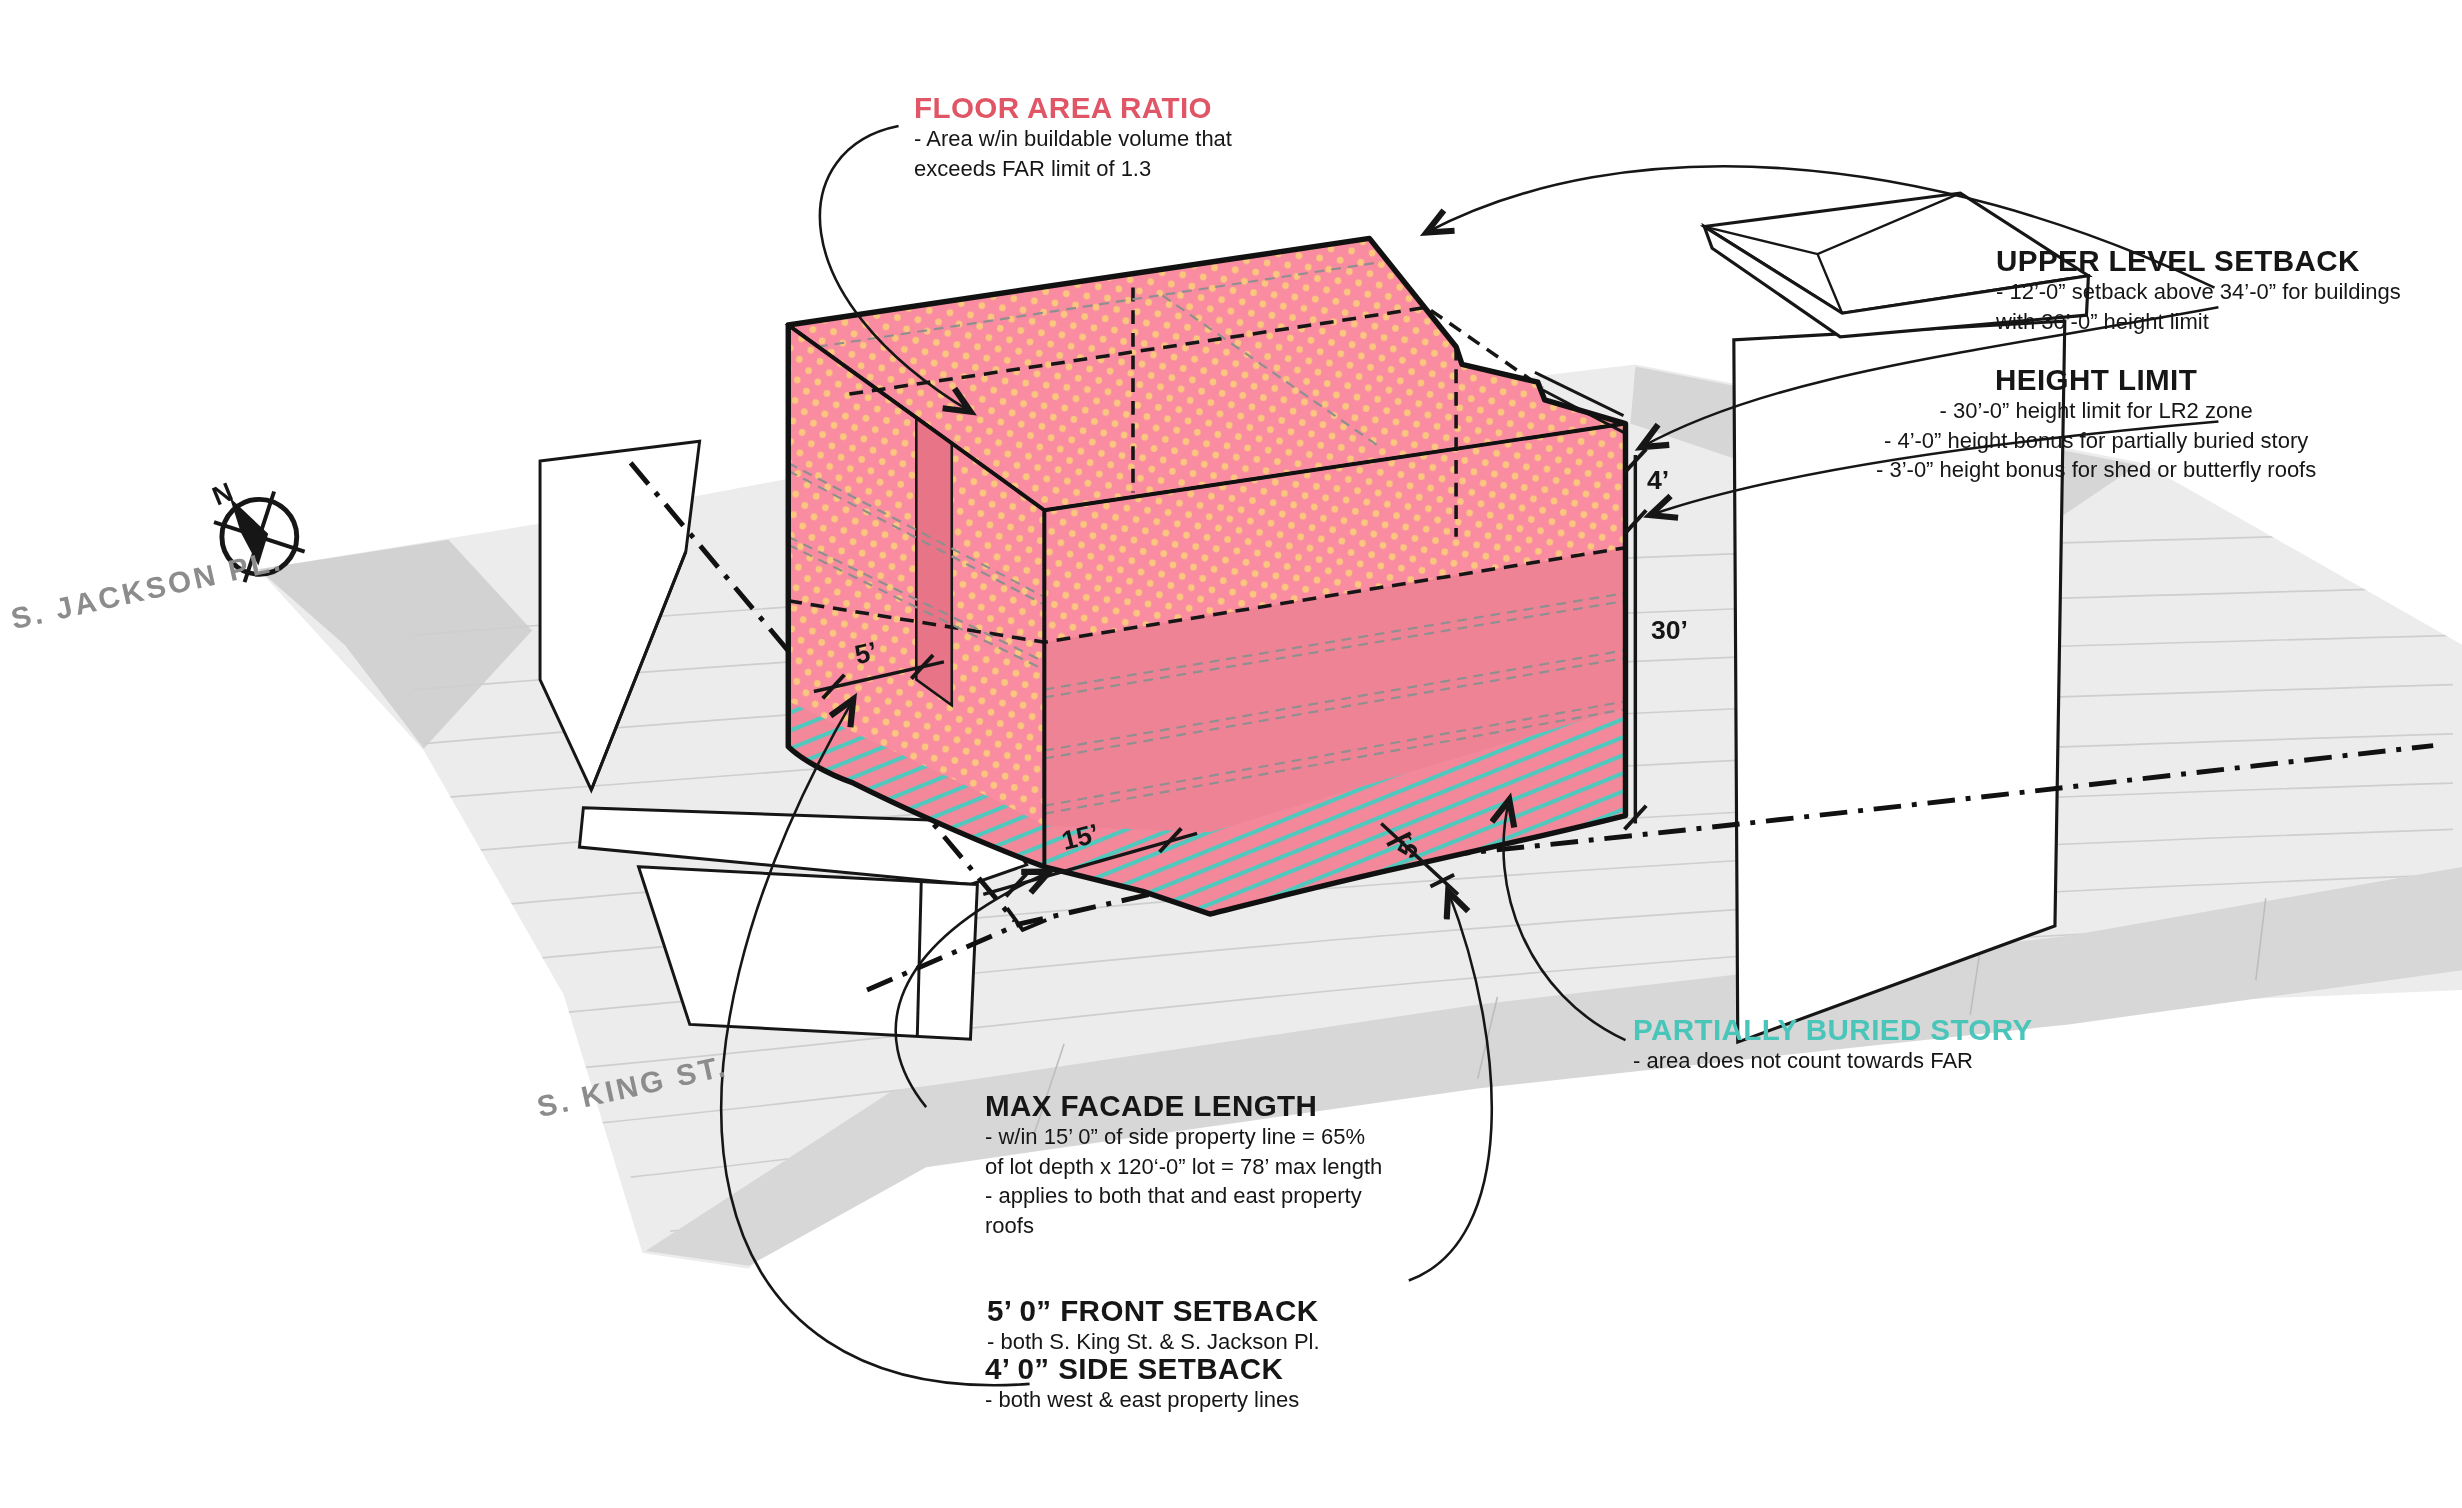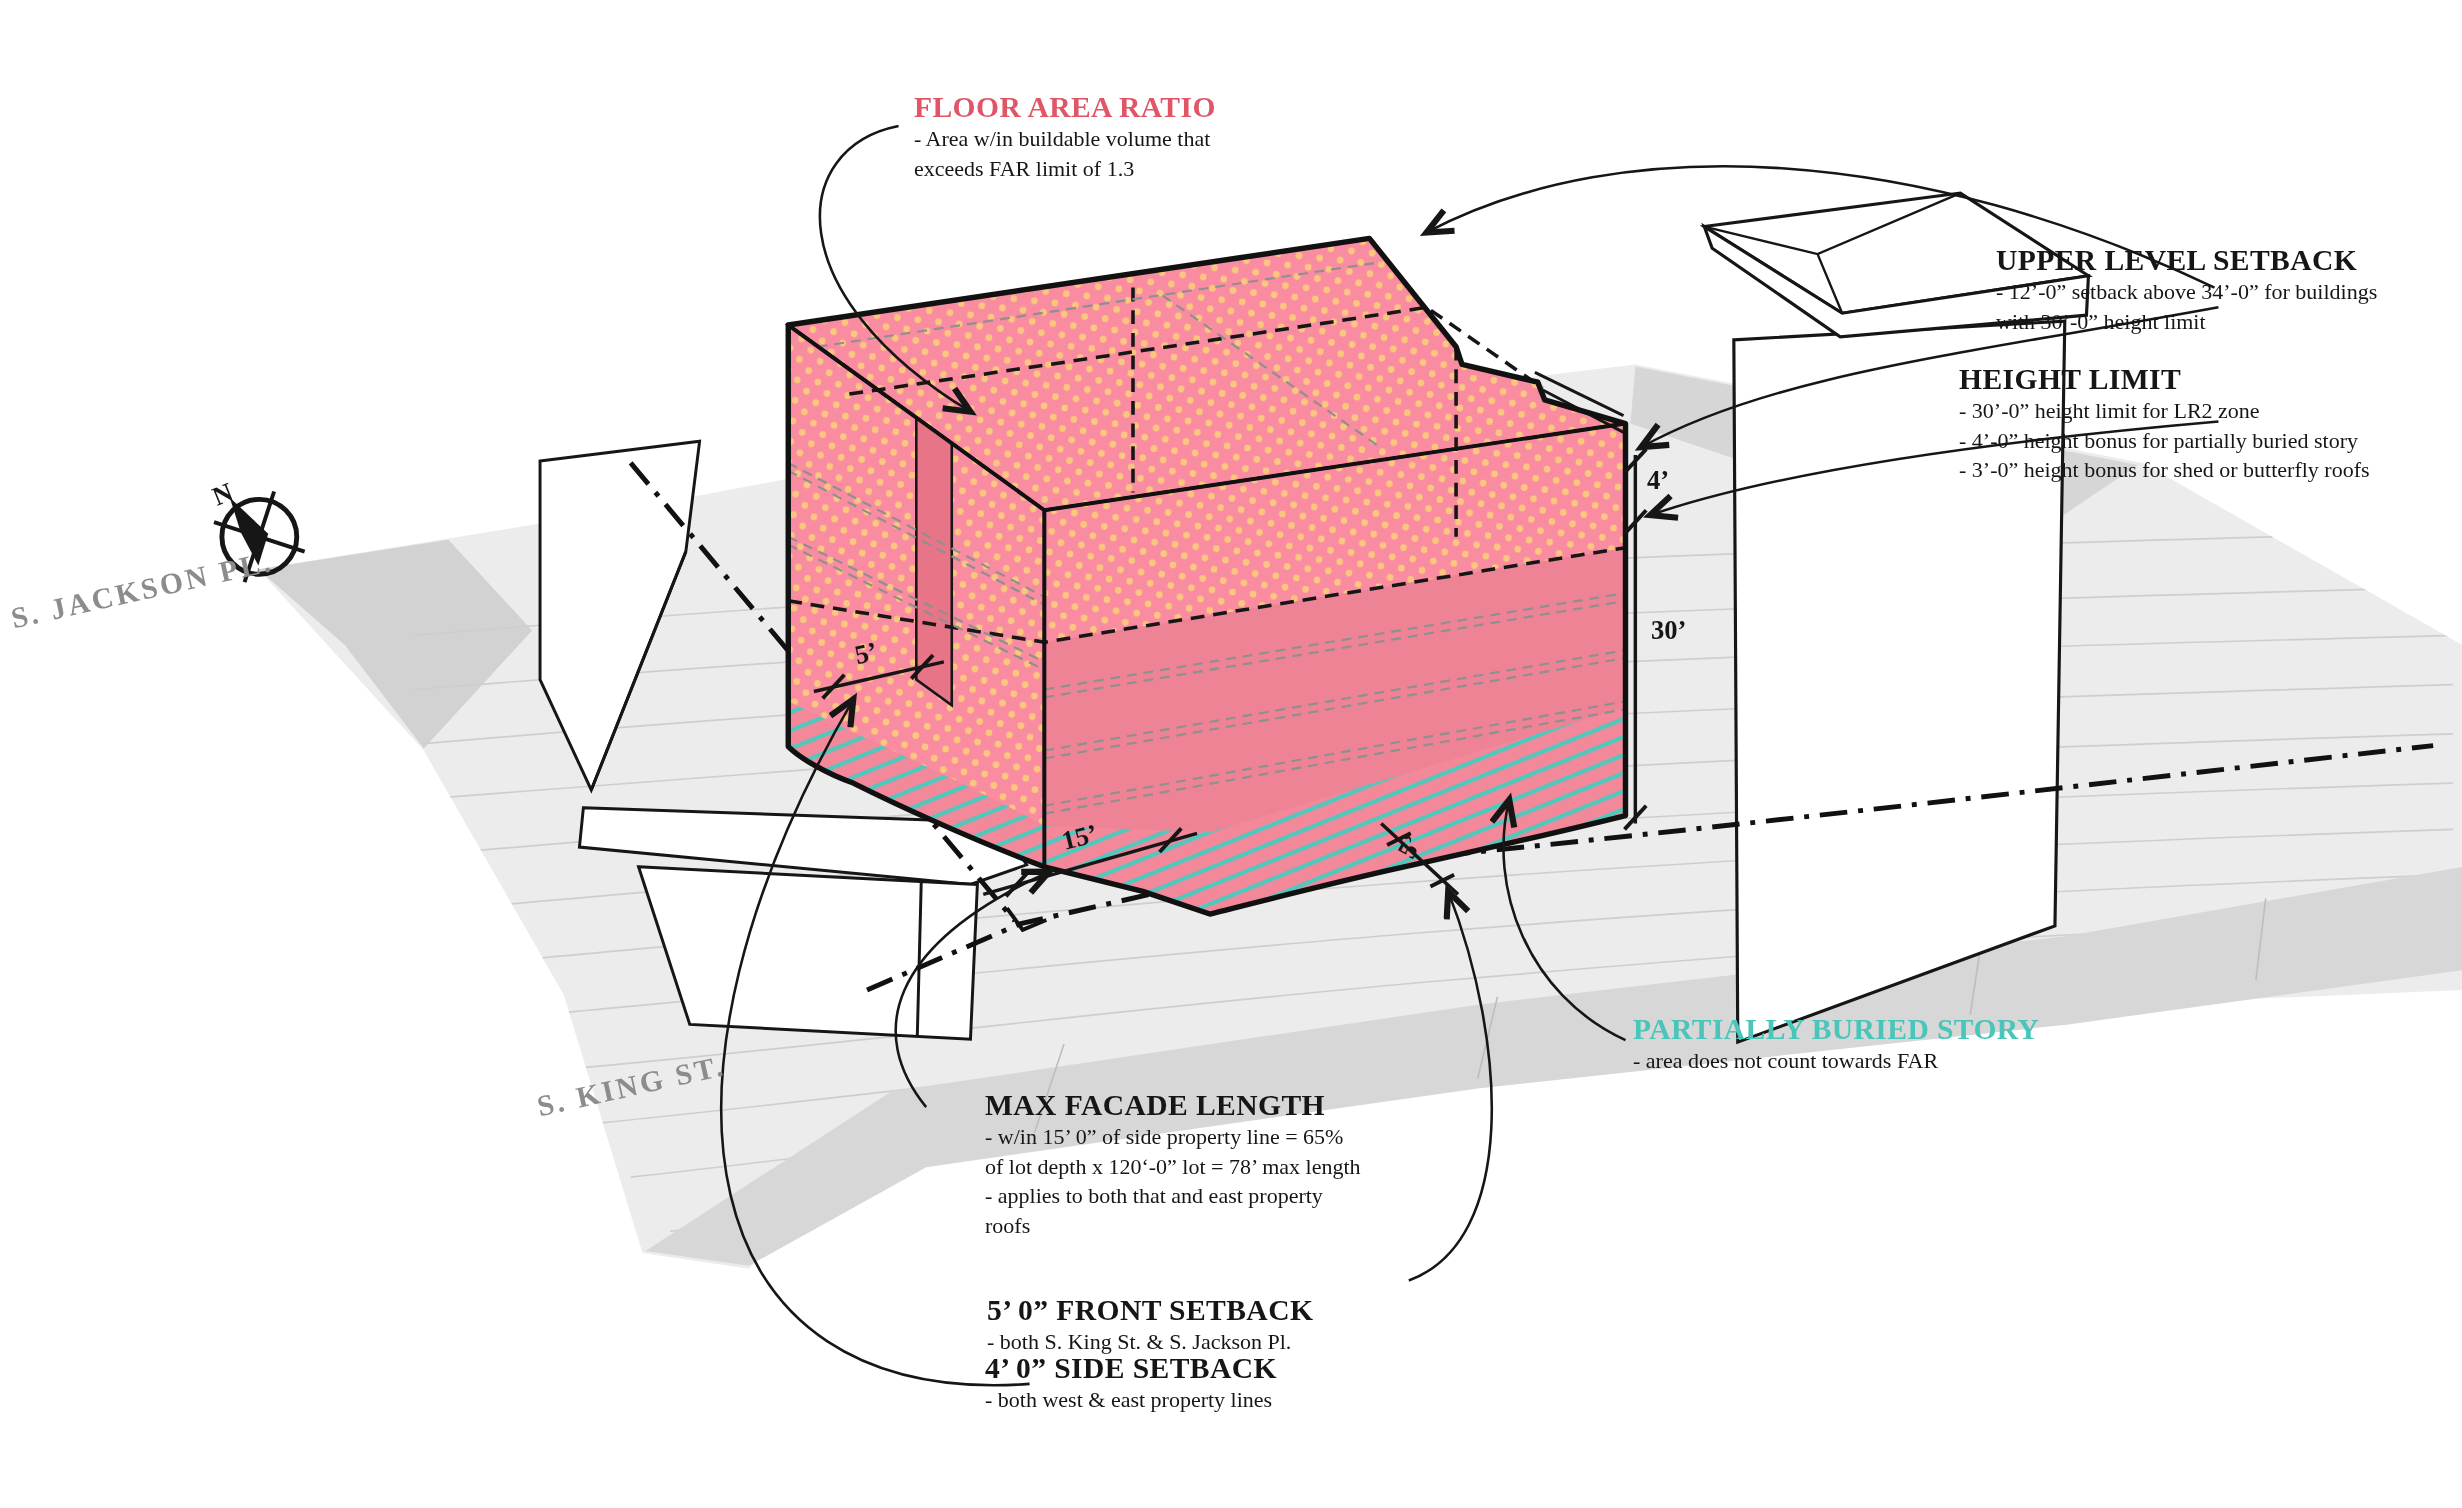--- a/index.html
+++ b/index.html
@@ -3,21 +3,21 @@
 <meta charset="utf-8">
 <style>
   :root{
     --c-far:#E05666;
     --c-teal:#49C5BA;
     --c-ink:#161616;
     --c-street:#8C8C8C;
   }
   html,body{margin:0;padding:0;background:#fff;}
   #stage{position:relative;width:2463px;height:1435px;background:#fff;overflow:hidden;
-         font-family:Liberation Serif, serif;color:var(--c-ink);}
+         font-family:Liberation Sans, sans-serif;color:var(--c-ink);}
   #drawing{position:absolute;left:0;top:0;}
   .ann{position:absolute;}
   .ann .t{font-weight:bold;font-size:29.6px;letter-spacing:0.4px;line-height:33px;white-space:nowrap;color:var(--c-ink);}
   .ann .l{font-size:22px;line-height:29.6px;white-space:nowrap;color:var(--c-ink);}
   .ann.far .t{color:var(--c-far);}
   .ann.pbs .t{color:var(--c-teal);}
   .street{position:absolute;font-weight:bold;font-size:29.6px;letter-spacing:3px;color:var(--c-street);
           transform:rotate(-12.5deg);transform-origin:left top;white-space:nowrap;}
   .dim{position:absolute;font-weight:bold;font-size:26.6px;color:var(--c-ink);white-space:nowrap;}
   .north{position:absolute;font-weight:bold;font-size:26.6px;color:var(--c-ink);transform:rotate(-22deg);}
@@ -186,21 +186,21 @@
     <div class="l">- Area w/in buildable volume that</div>
     <div class="l">exceeds FAR limit of 1.3</div>
   </div>
 
   <div class="ann" style="left:1996px;top:244px;">
     <div class="t">UPPER LEVEL SETBACK</div>
     <div class="l">- 12’-0” setback above 34’-0” for buildings</div>
     <div class="l">with 30’-0” height limit</div>
   </div>
 
-  <div class="ann" style="left:1959px;top:363px;">
+  <div class="ann" style="left:1876px;top:363px;text-align:center;">
     <div class="t">HEIGHT LIMIT</div>
     <div class="l">- 30’-0” height limit for LR2 zone</div>
     <div class="l">- 4’-0” height bonus for partially buried story</div>
     <div class="l">- 3’-0” height bonus for shed or butterfly roofs</div>
   </div>
 
   <div class="ann pbs" style="left:1633px;top:1013px;">
     <div class="t">PARTIALLY BURIED STORY</div>
     <div class="l">- area does not count towards FAR</div>
   </div>

